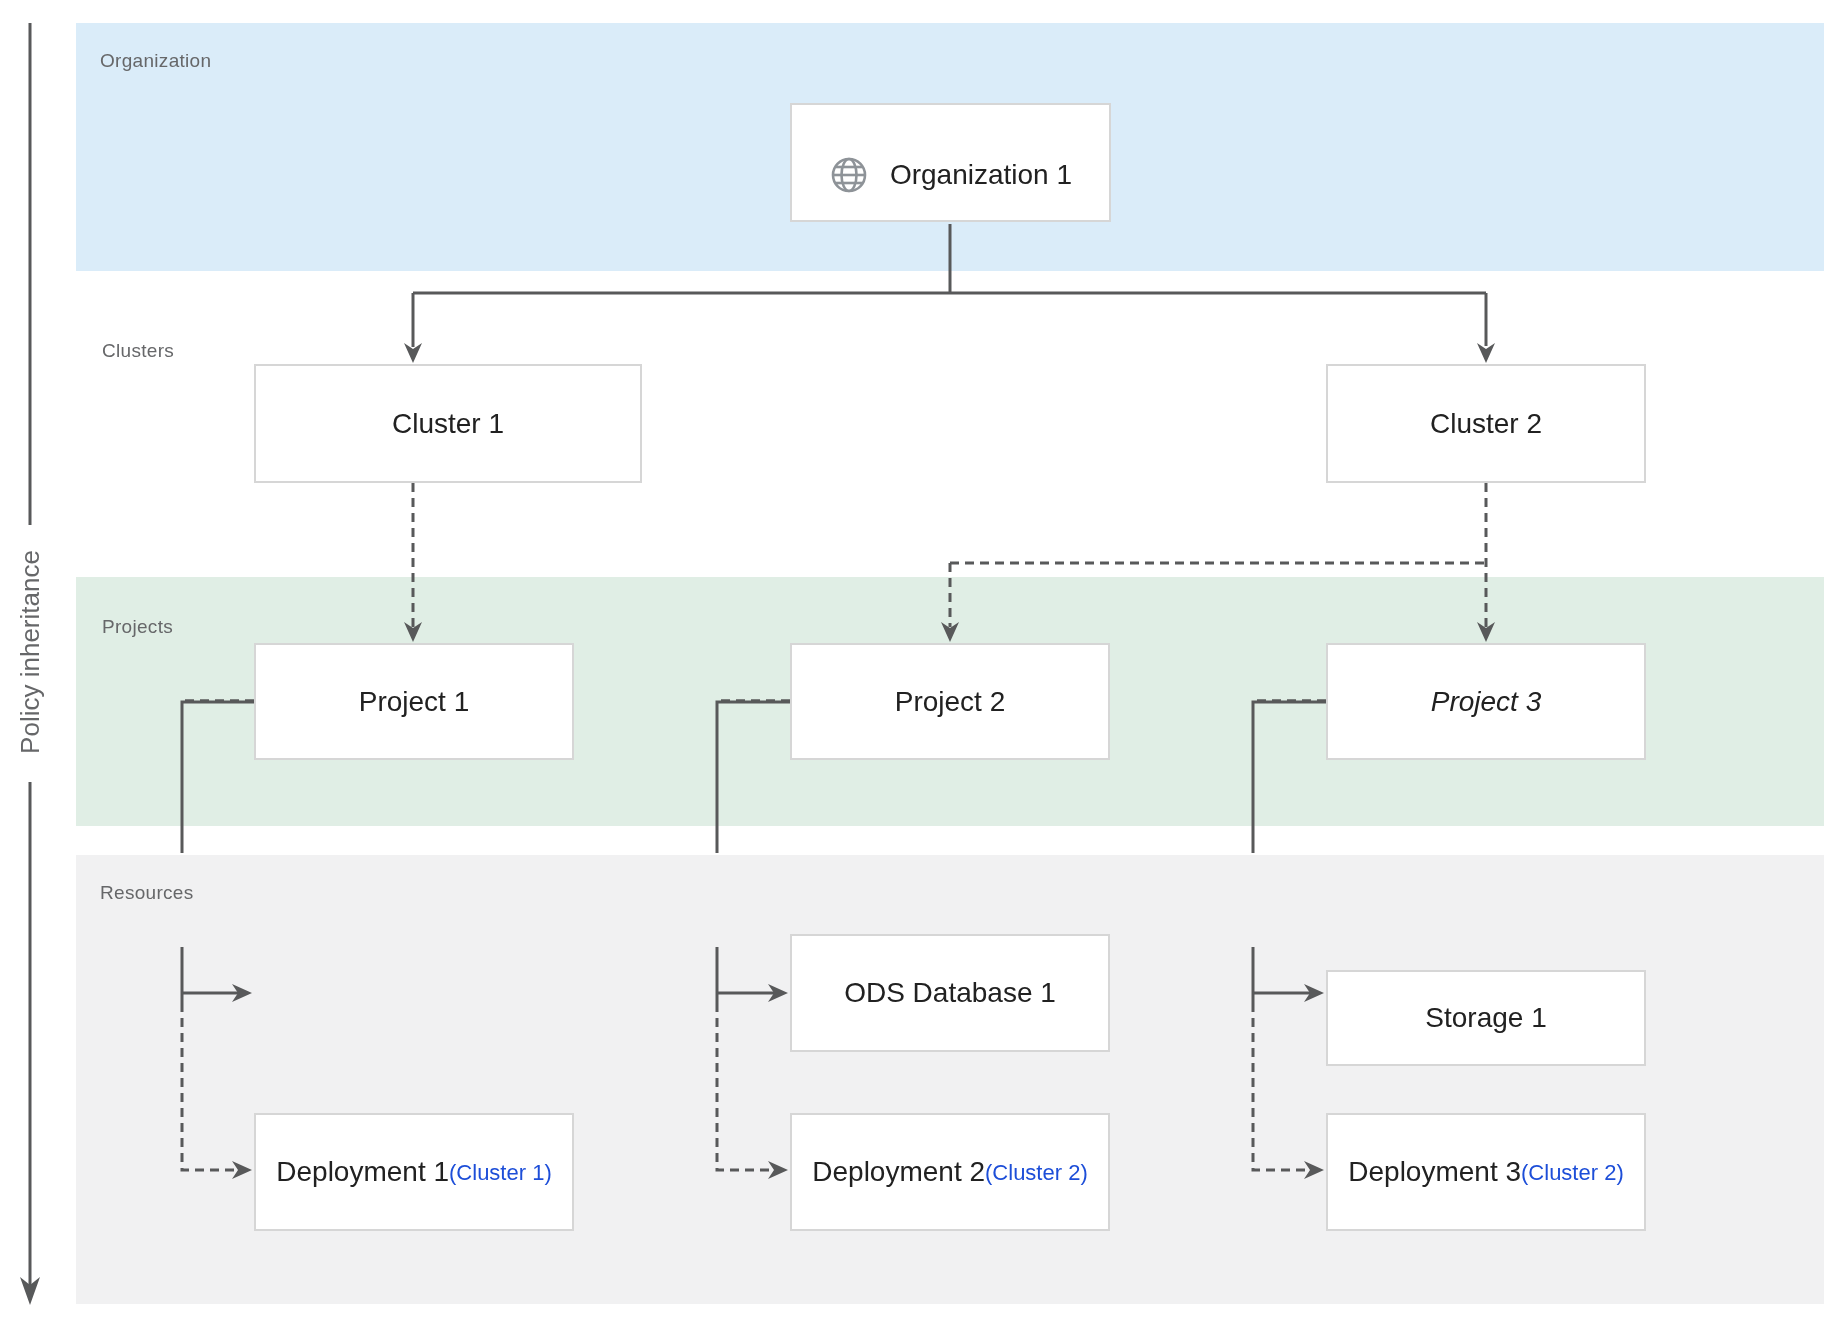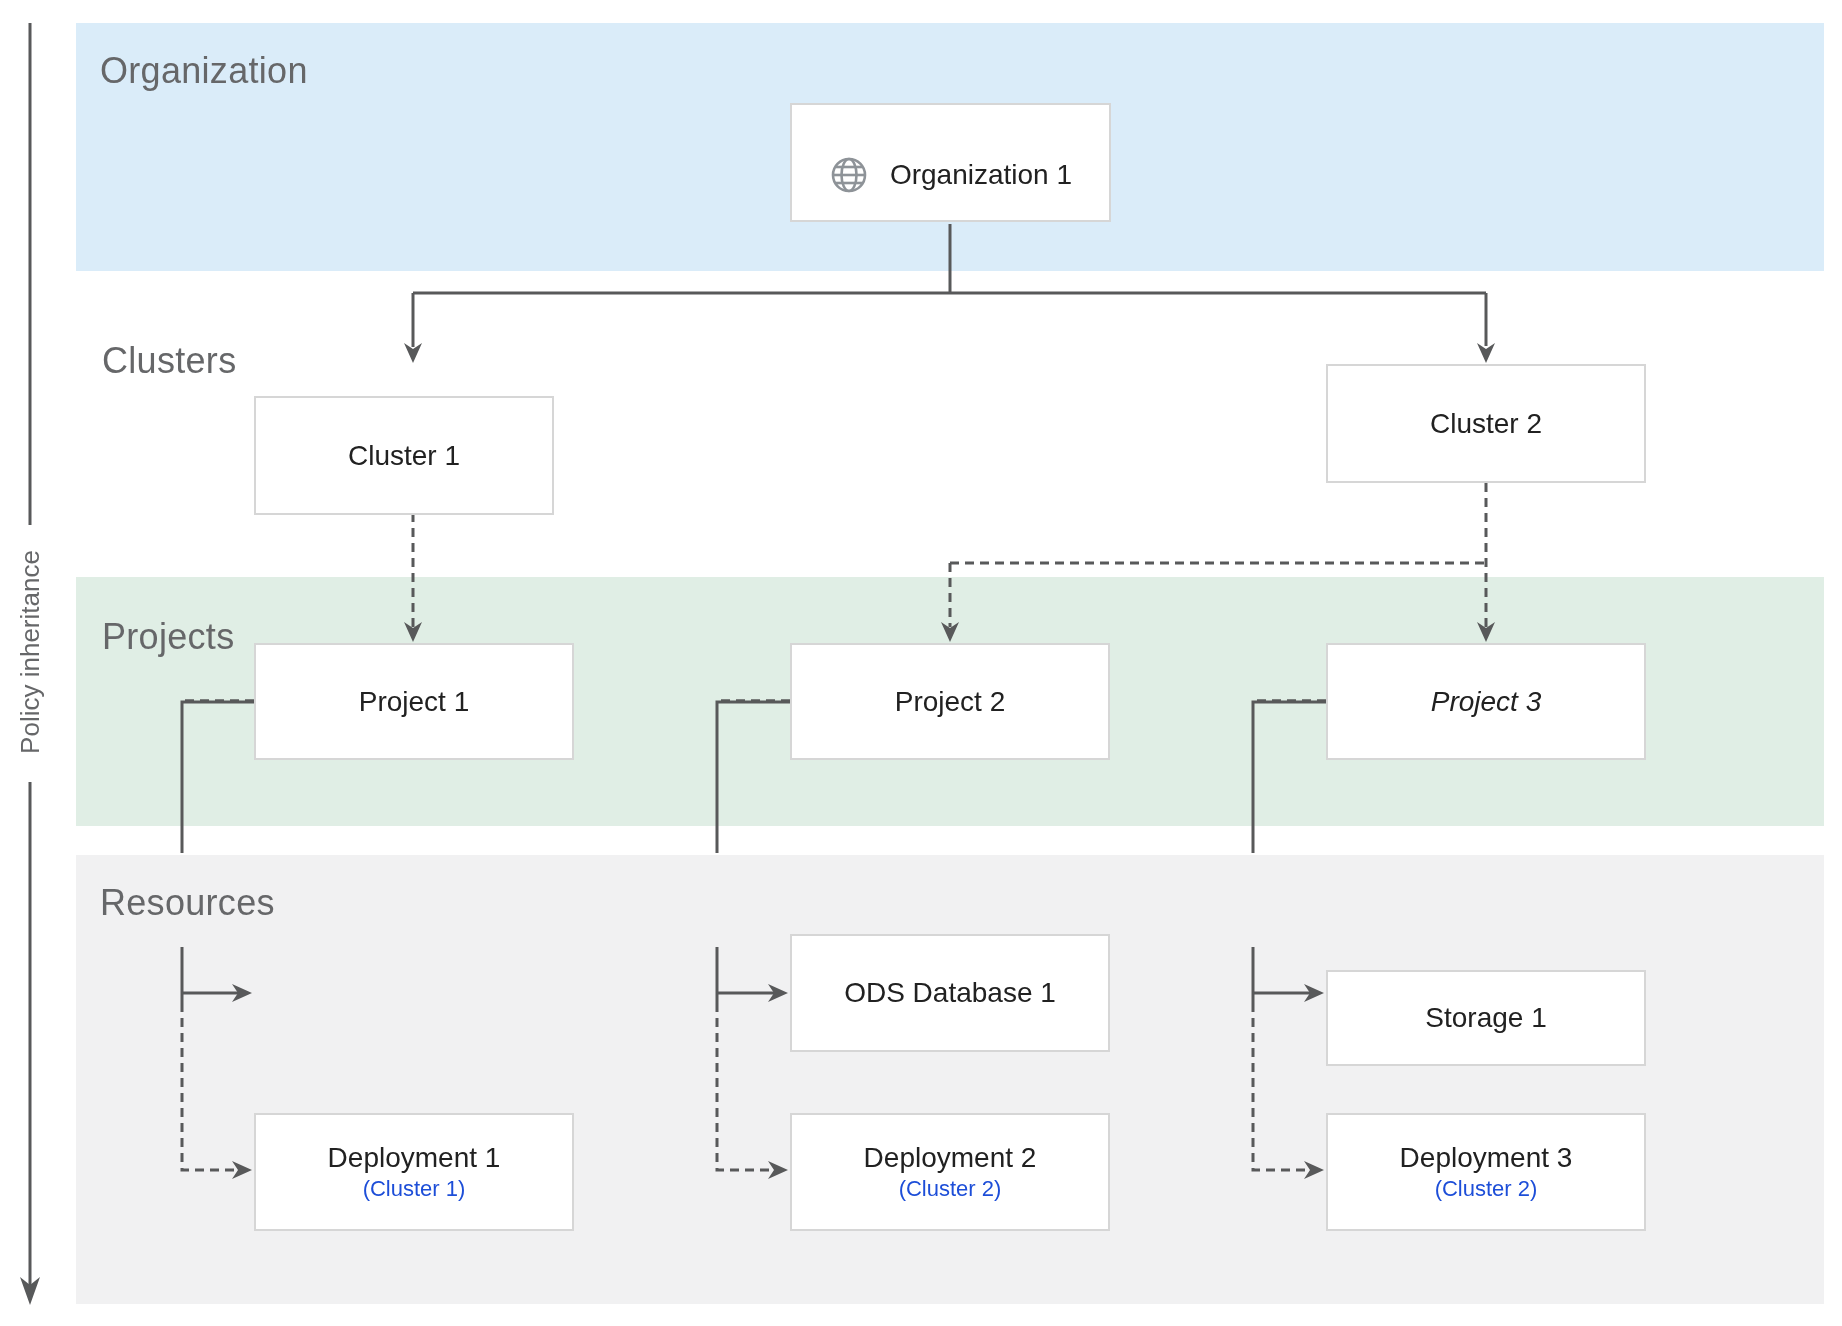--- a/index.html
+++ b/index.html
@@ -9,33 +9,33 @@
     background:#ffffff;
     font-family:"Liberation Sans", sans-serif;
     overflow:hidden;
   }
   .band{position:absolute;left:76px;width:1748px;}
   .band.org{top:23px;height:248px;background:#daecf9;}
   .band.projects{top:577px;height:249px;background:#e0eee5;}
   .band.resources{top:855px;height:449px;background:#f1f1f2;}
   .band-label{
     position:absolute;
-    font-size:36px;color:#666769;letter-spacing:.3px;
+    font-size:19px;color:#666769;letter-spacing:.3px;
     white-space:nowrap;
   }
   svg.wires{position:absolute;left:0;top:0;}
   .node{
     position:absolute;
     background:#ffffff;
     border:2px solid #d6d6d6;
     box-sizing:border-box;
     display:flex;align-items:center;justify-content:center;
     font-size:28px;color:#212121;
   }
-  .node .stack{display:flex;flex-direction:column;align-items:center;line-height:1.15;}
+  .node .stack{display:flex;flex-direction:row;align-items:center;line-height:1.15;}
   .node .sub{font-size:22px;color:#1d4ed8;margin-top:2px;}
   .node .iconrow{display:flex;align-items:center;gap:21px;margin-top:24px;}
   .policy-label{
     position:absolute;left:30px;top:652px;
     transform:translate(-50%,-50%) rotate(-90deg);
     font-size:26px;color:#666769;white-space:nowrap;
   }
 </style>
 </head>
 <body>
@@ -108,21 +108,21 @@
         <circle cx="20" cy="20" r="16"></circle>
         <ellipse cx="20" cy="20" rx="7.5" ry="16"></ellipse>
         <line x1="4.5" y1="20" x2="35.5" y2="20"></line>
         <line x1="6.5" y1="12" x2="33.5" y2="12"></line>
         <line x1="6.5" y1="28" x2="33.5" y2="28"></line>
       </svg>
       <span>Organization 1</span>
     </div>
   </div>
 
-  <div class="node" style="left:254px;top:364px;width:300px;height:119px;margin-top:32px;">
+  <div class="node" style="left:254px;top:364px;width:388px;height:119px;">
     <span>Cluster 1</span>
   </div>
   <div class="node" style="left:1326px;top:364px;width:320px;height:119px;">
     <span>Cluster 2</span>
   </div>
 
   <div class="node" style="left:254px;top:643px;width:320px;height:117px;">
     <span>Project 1</span>
   </div>
   <div class="node" style="left:790px;top:643px;width:320px;height:117px;">

